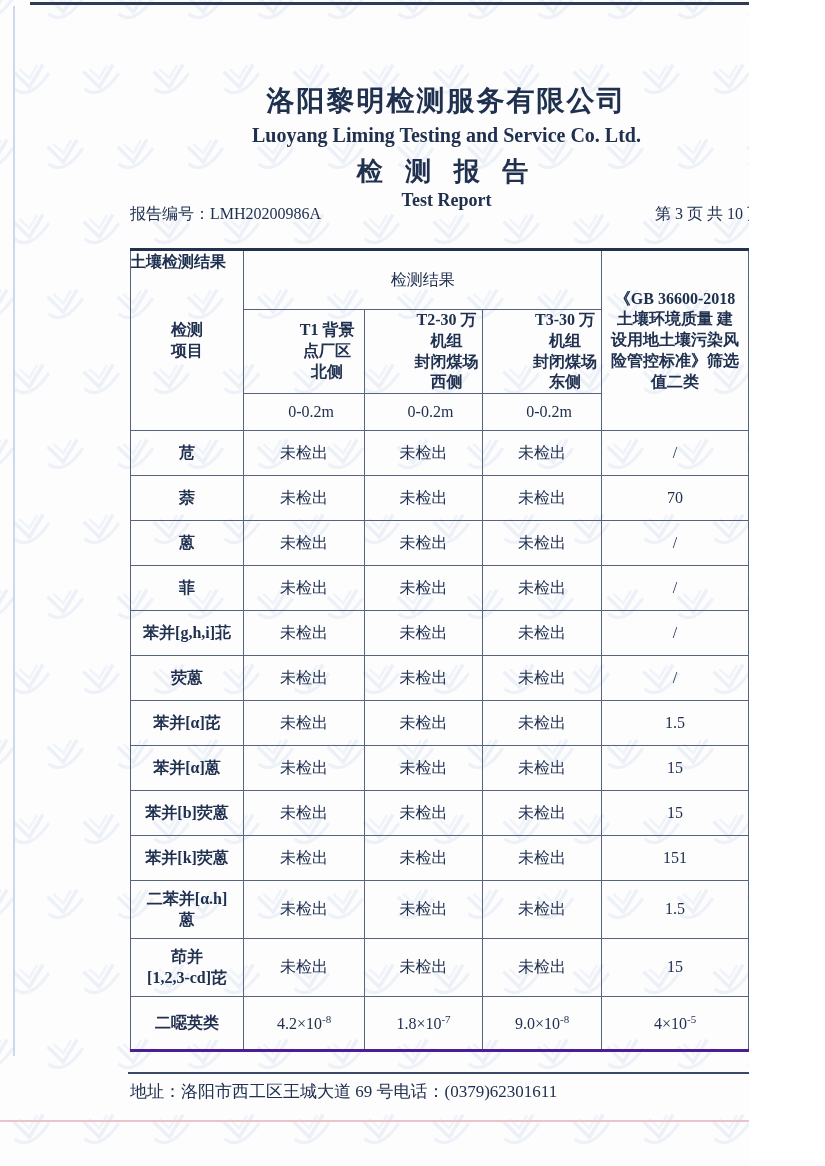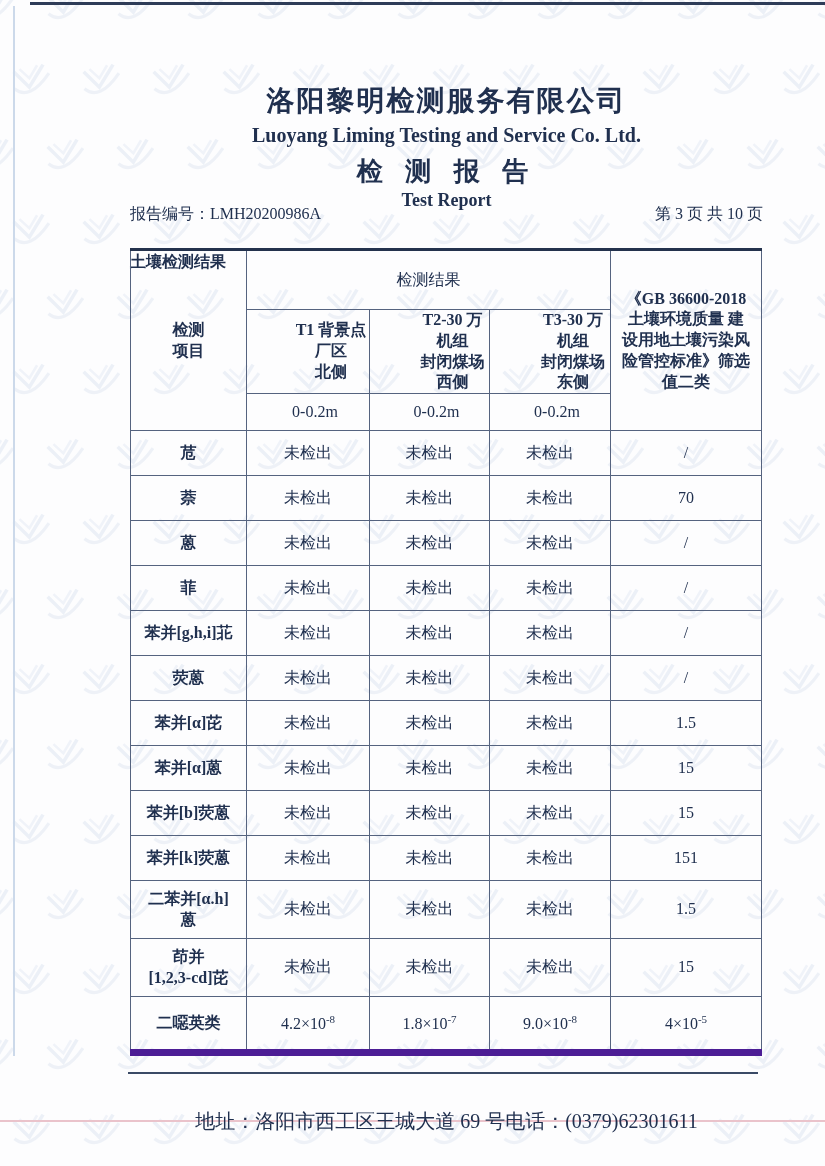--- a/index.html
+++ b/index.html
@@ -1,18 +1,18 @@
 <!DOCTYPE html>
 <html><head>
 <meta charset="utf-8">
 <style>
   html,body { margin:0; padding:0; }
   .page {
     position: relative;
-    width: 825px; height: 1166px;
+    width: 749px; height: 1166px;
     background: #fdfdfe;
     overflow: hidden;
     font-family: "Liberation Serif", "DejaVu Serif", serif;
     color: #20304f;
   }
   
   .edge-top    { position:absolute; left:30px; right:0; top:2px; height:2.5px; background:#2e3c58; }
   .edge-left   { position:absolute; left:13px; top:6px; height:1050px; width:1.5px; background:#ccd9ea; }
   .edge-pink   { position:absolute; left:0; right:0; top:1120px; height:2px; background:#eac3cb; }
 
@@ -33,32 +33,32 @@
 
   .soil-table { position:absolute; left:130px; top:248px; border-collapse:collapse; table-layout:fixed; }
   .soil-table td {
     border:1px solid #55637f;
     text-align:center; vertical-align:middle;
     font-size:16px; color:#20304f;
     line-height:1.3; padding:0 2px;
     overflow:hidden;
   }
   .soil-table tr:first-child td { border-top:3px solid #24324d; }
-  .soil-table tr.last td        { border-bottom:7px solid #4c1d95; }
+  .soil-table tr.last td        { border-bottom:3px solid #4c1d95; }
   .h-group td { height:58px; }
   .h-site  td { height:64px;padding-left:48px; }
   .h-depth td { height:36px;padding-left:16px; }
   .r-single td { height:44px; }
   .r-double td { height:57px; }
   .r-dioxin td { height:52px; }
   .cell-line { display:block;font-weight:bold; }
   .soil-table sup { font-size:11px; }
 
   .footer-line { position:absolute; left:128px; width:630px; top:1072px; height:1.5px; background:#3a4a66; }
-  .footer-row  { position:absolute; left:130px; width:633px; top:1080px; display:flex; justify-content:center; font-size:20px;margin-top:28px; }
+  .footer-row  { position:absolute; left:130px; width:633px; top:1080px; display:flex; justify-content:flex-start; font-size:17px; }
 </style>
 </head>
 <body>
 
 <div class="page">
   <div class="wm-layer">
       <svg class="wm-tile" width="46" height="42" viewBox="0 0 46 42" fill="none" style="left: -28px; top: -12px;">
     <g transform="rotate(-6 23 21)">
       <path d="M7 7 L21 24 L37 3" stroke="#dfe7f2" stroke-width="3.6" fill="none"></path>
       <path d="M13 5 L22 15 L31 3" stroke="#e6ecf5" stroke-width="2.6" fill="none"></path>

